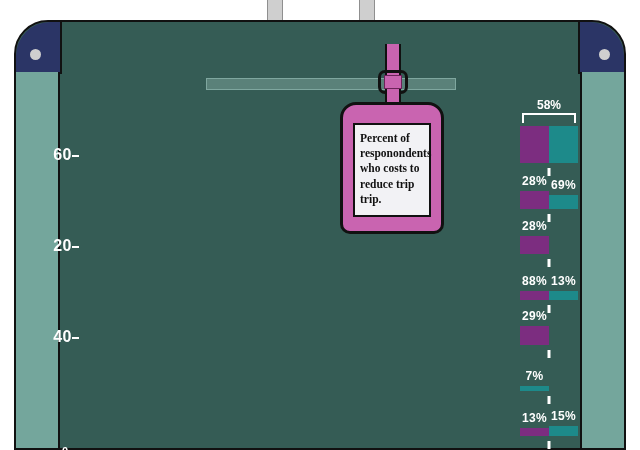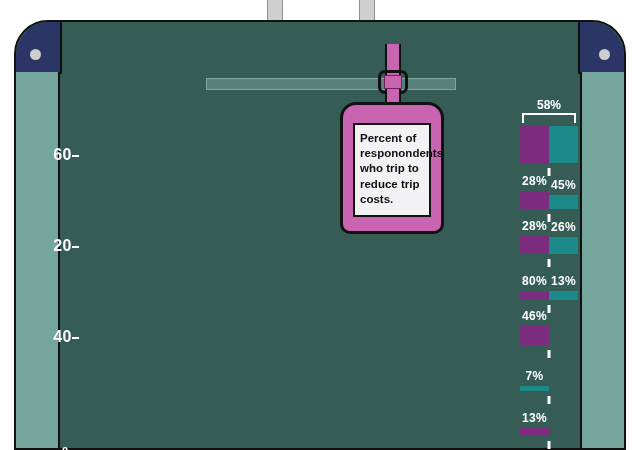--- a/index.html
+++ b/index.html
@@ -240,21 +240,21 @@
     right: 10px;
     top: 18px;
     bottom: 14px;
     background: #f2f2f5;
     border: 2px solid #111111;
     box-sizing: border-box;
     padding: 6px 5px;
   }
   .tag-text {
     color: #111111;
-    font-family: Liberation Sans, sans-serif;
+    font-family: Liberation Serif, serif;
     font-weight: bold;
     font-size: 11.5px;
     line-height: 1.32;
   }
   .tag-strap-upper {
     position: absolute;
     left: 369px;
     top: 22px;
     width: 16px;
     height: 46px;
@@ -346,82 +346,82 @@
             <div class="bracket" style="bottom: calc(82.8571% + 3px);"></div>
             <div class="bracket-value" style="bottom: calc(82.8571% + 14px);">58%</div>
             <div class="xtick"></div>
           </div>
           <div class="group">
             <div class="bar-wrap">
               <div class="bar-value" style="bottom: calc(40% + 3px);">28%</div>
               <div class="bar" style="height: 40%;"></div>
             </div>
             <div class="bar-wrap">
-              <div class="bar-value" style="bottom: calc(31.4286% + 3px);">45%</div>
+              <div class="bar-value" style="bottom: calc(31.4286% + 3px);">69%</div>
               <div class="bar teal" style="height: 31.4286%;"></div>
             </div>
             <div class="xtick"></div>
           </div>
           <div class="group">
             <div class="bar-wrap">
               <div class="bar-value" style="bottom: calc(40% + 3px);">28%</div>
               <div class="bar" style="height: 40%;"></div>
             </div>
-            <div class="bar-wrap">
-              <div class="bar-value" style="bottom: calc(37.1429% + 3px);">26%</div>
-              <div class="bar teal" style="height: 37.1429%;"></div>
-            </div>
-            <div class="xtick"></div>
-          </div>
-          <div class="group">
-            <div class="bar-wrap">
-              <div class="bar-value" style="bottom: calc(20% + 3px);">80%</div>
+            <div class="xtick"></div>
+          </div>
+          <div class="group">
+            <div class="bar-wrap">
+              <div class="bar-value" style="bottom: calc(20% + 3px);">88%</div>
               <div class="bar" style="height: 20%;"></div>
             </div>
             <div class="bar-wrap">
               <div class="bar-value" style="bottom: calc(18.5714% + 3px);">13%</div>
               <div class="bar teal" style="height: 18.5714%;"></div>
             </div>
             <div class="xtick"></div>
           </div>
           <div class="group">
             <div class="bar-wrap">
-              <div class="bar-value" style="bottom: calc(41.4286% + 3px);">46%</div>
+              <div class="bar-value" style="bottom: calc(41.4286% + 3px);">29%</div>
               <div class="bar" style="height: 41.4286%;"></div>
             </div>
             <div class="xtick"></div>
           </div>
           <div class="group">
             <div class="bar-wrap">
               <div class="bar-value" style="bottom: calc(10% + 3px);">7%</div>
               <div class="bar teal" style="height: 10%;"></div>
             </div>
             <div class="xtick"></div>
           </div>
           <div class="group">
             <div class="bar-wrap">
               <div class="bar-value" style="bottom: calc(18.5714% + 3px);">13%</div>
               <div class="bar" style="height: 18.5714%;"></div>
+            </div>
+            <div class="bar-wrap">
+              <div class="bar-value" style="bottom: calc(21.4286% + 3px);">15%</div>
+              <div class="bar teal" style="height: 21.4286%;"></div>
             </div>
             <div class="xtick"></div>
           </div>
         </div>
     </div>
 
     <div class="tag-strap-upper"></div>
     <div class="tag-buckle">
       <div class="tag-buckle-inner"></div>
     </div>
     <div class="tag-strap-lower"></div>
     <div class="tag-strap-foot"></div>
 
     <div class="tag">
       <div class="tag-window">
         <div class="tag-text">Percent of</div>
         <div class="tag-text">responondents</div>
-        <div class="tag-text">who trip to</div>
+        <div class="tag-text">who costs to</div>
         <div class="tag-text">reduce trip</div>
-        <div class="tag-text">costs.</div>
+        <div class="tag-text">trip.</div>
       </div>
     </div>
 
   </div>
 </div>
 
 </body></html>

